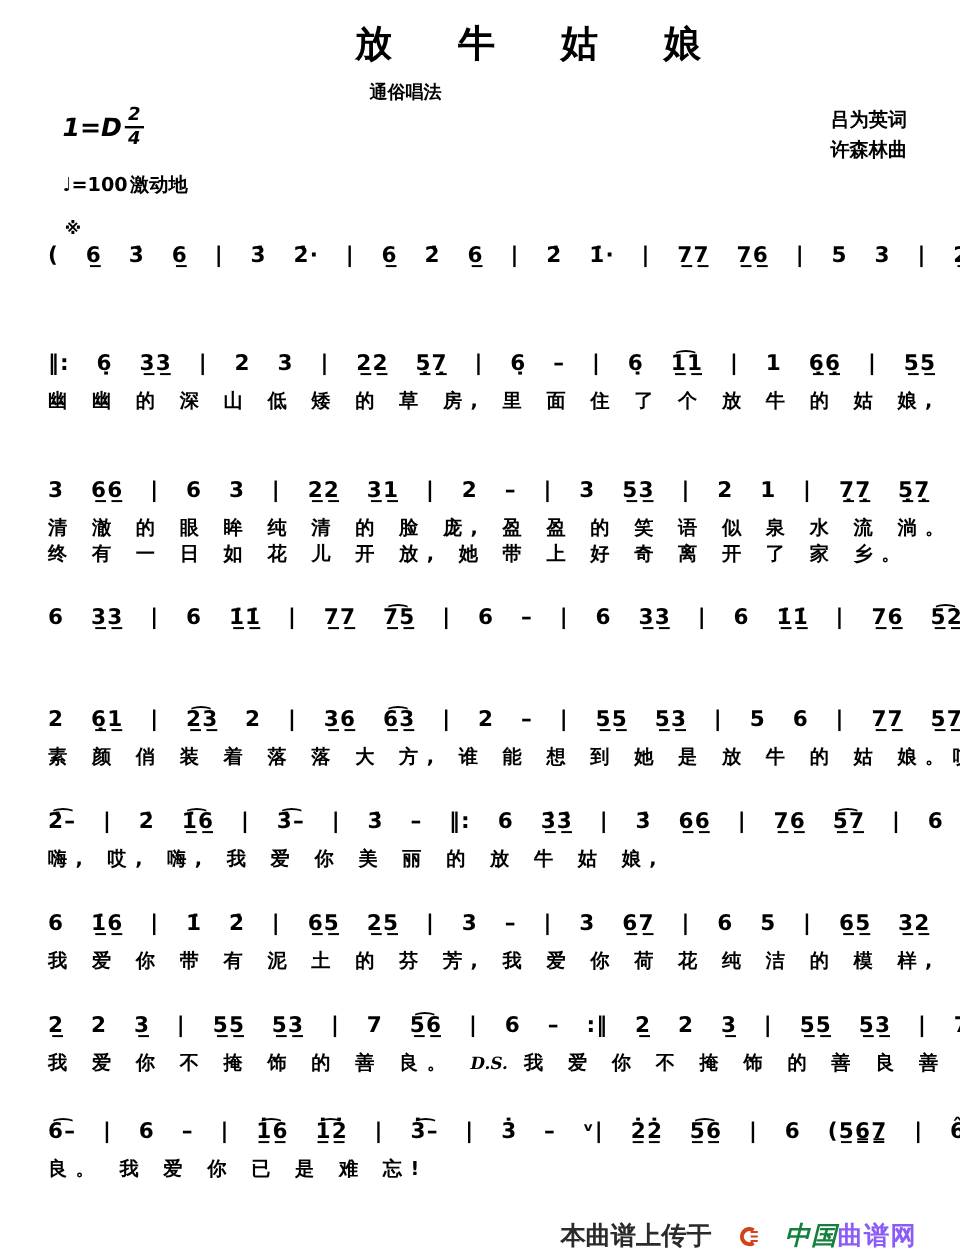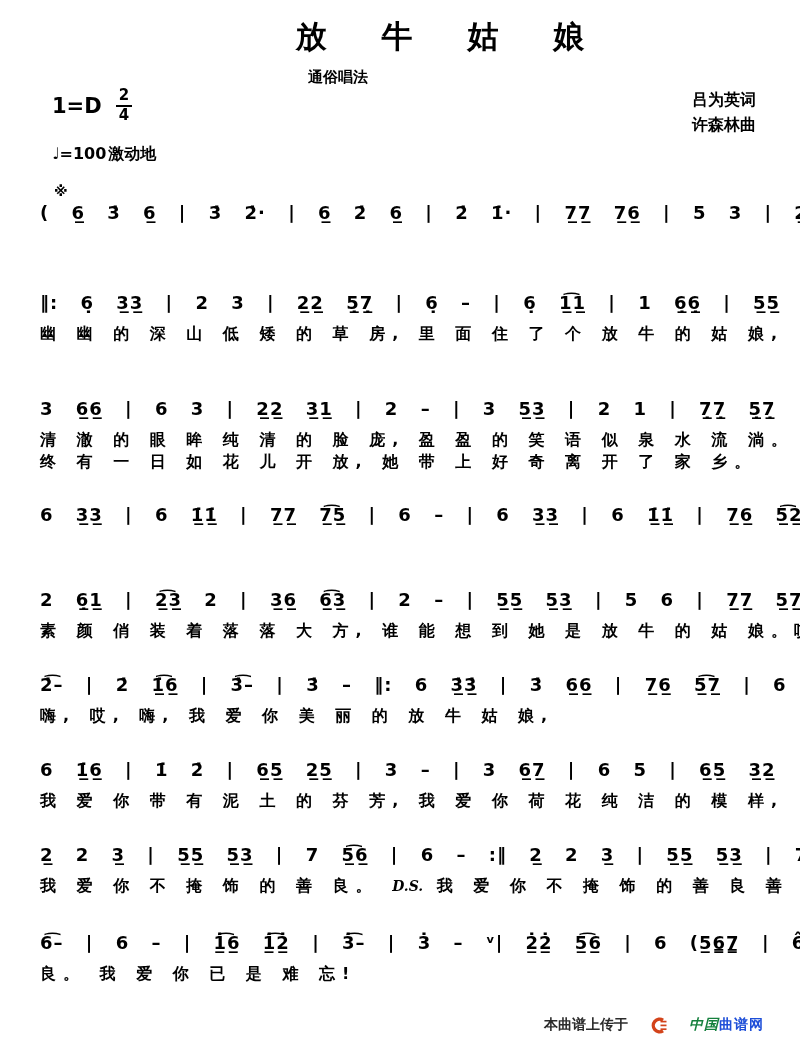--- a/index.html
+++ b/index.html
@@ -3,38 +3,38 @@
 <meta charset="utf-8">
 <style>
   * { margin:0; padding:0; box-sizing:border-box; }
   body { width:800px; height:1048px; background:#ffffff; position:relative;
          font-family:"DejaVu Sans", "Liberation Sans", sans-serif; color:#000; overflow:hidden; }
   .abs { position:absolute; }
   .title { top:16px; left:0; width:800px; text-align:center;
            font-size:31px; font-weight:bold; letter-spacing:22px; text-indent:22px;margin-left:40px; }
   .subtitle { top:68px; left:0; width:676px; text-align:center;
               font-size:15px; font-weight:bold; }
-  .meta { top:88px; left:52px; font-size:21px; font-weight:bold; display:flex; align-items:center; gap:14px; }
+  .meta { top:88px; left:52px; font-size:21px; font-weight:bold; display:flex; align-items:center; gap:2px;font-style:italic; }
   .frac { display:inline-flex; flex-direction:column; align-items:center; font-size:15px; line-height:1.05; font-weight:bold; }
   .frac .num { border-bottom:2px solid #000; padding:0 3px 1px; }
   .frac .den { padding-top:1px; }
   .credits { top:88px; right:44px; text-align:right; font-size:16px; font-weight:bold; line-height:1.55; }
   .tempo { top:144px; left:52px; font-size:16px; font-weight:bold; display:flex; gap:2px; }
   .line { left:40px; width:722px; position:absolute; }
   .segno { position:absolute; top:-19px; left:14px; font-size:14px; font-weight:bold; }
   .notes { font-size:18px; font-weight:bold; letter-spacing:1px; word-spacing:15px;
            white-space:nowrap; line-height:1.2; }
   .lyrics { font-size:16px; font-weight:bold; letter-spacing:7px; word-spacing:1px;
             white-space:nowrap; margin-top:9px; line-height:1.35; }
   .lyrics.second { margin-top:1px; }
   .ds { font-style:italic; font-family:"DejaVu Serif", "Liberation Serif", serif; letter-spacing:0; font-size:14px; }
   .footer { top:1016px; right:36px; display:flex; align-items:center; gap:20px;
-            font-size:14px; font-weight:bold; color:#2b2b2b; }
+            font-size:21px; font-weight:bold; color:#2b2b2b; }
   .site-dark { color:#15803d; font-style:italic; font-weight:bold; letter-spacing:1px;margin-top:20px; }
-  .site-accent { color:#1d4ed8; font-weight:bold; letter-spacing:1px; }
+  .site-accent { color:#8b5cf6; font-weight:bold; letter-spacing:1px; }
   .logo { display:inline-flex; }
 </style>
 </head>
 <body>
 
 <div class="abs title">放 牛 姑 娘</div>
 <div class="abs subtitle">通俗唱法</div>
 
 <div class="abs meta">
   <span>1=D</span>

